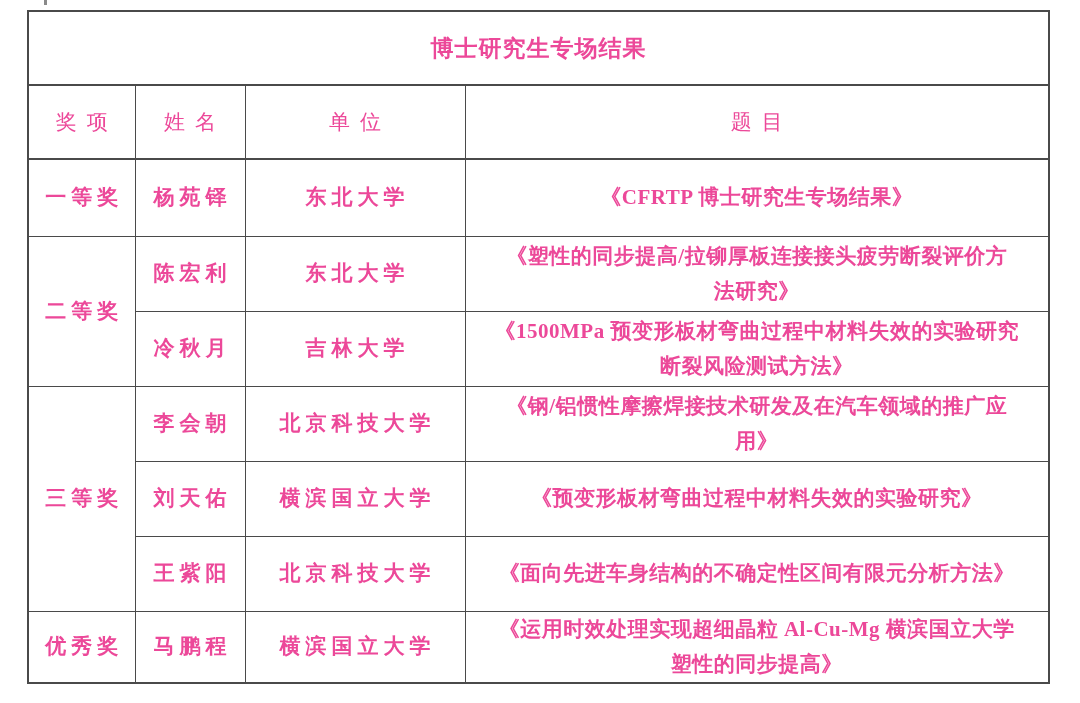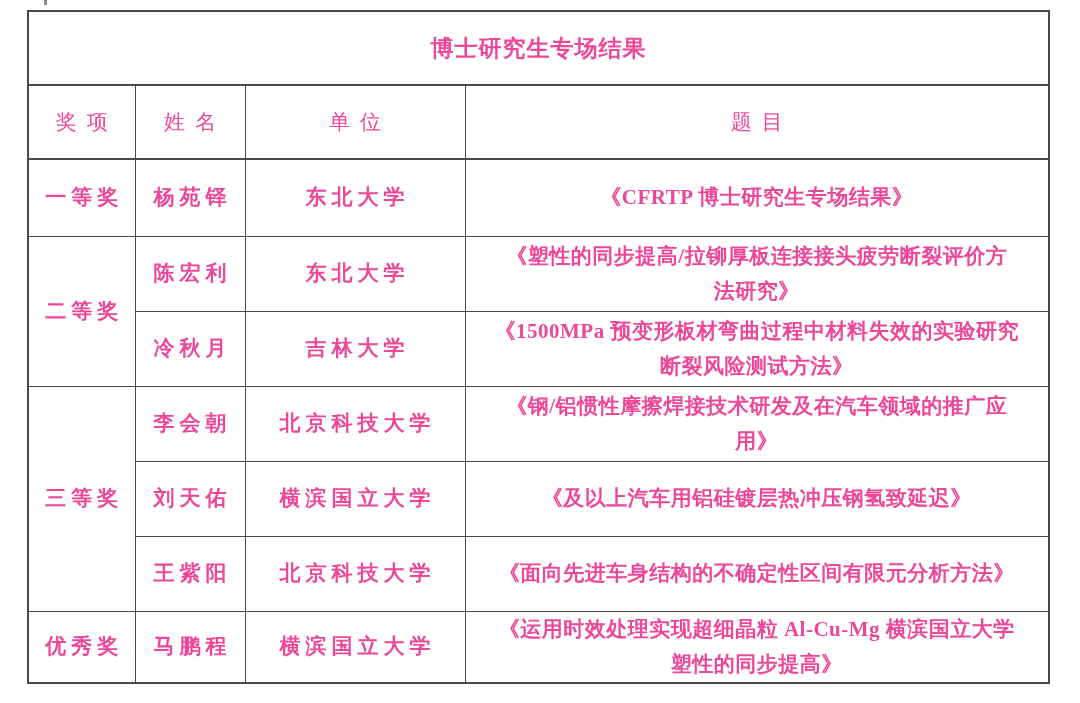--- a/index.html
+++ b/index.html
@@ -129,21 +129,21 @@
       <td class="award-cell" rowspan="3">三等奖</td>
       <td class="name-cell">李会朝</td>
       <td class="unit-cell">北京科技大学</td>
       <td class="topic-cell">《钢/铝惯性摩擦焊接技术研发及在汽车领域的推广应
 用》</td>
     </tr>
 
     <tr class="r5">
       <td class="name-cell">刘天佑</td>
       <td class="unit-cell">横滨国立大学</td>
-      <td class="topic-cell">《及以上汽车用铝硅镀层热冲压钢氢致延迟》</td>
+      <td class="topic-cell">《预变形板材弯曲过程中材料失效的实验研究》</td>
     </tr>
 
     <tr class="r6">
       <td class="name-cell">王紫阳</td>
       <td class="unit-cell">北京科技大学</td>
       <td class="topic-cell">《面向先进车身结构的不确定性区间有限元分析方法》</td>
     </tr>
 
     <tr class="r7">
       <td class="award-cell">优秀奖</td>

